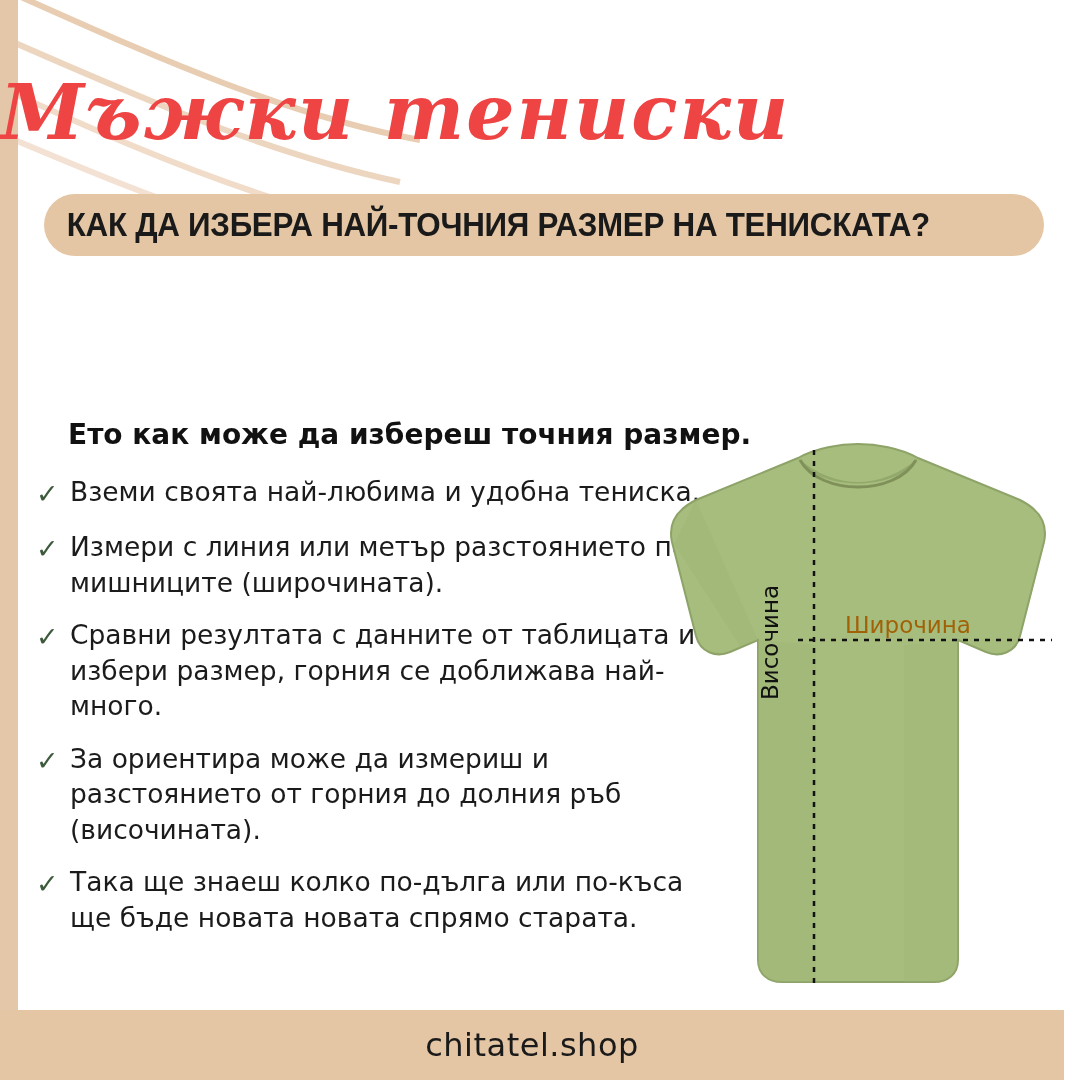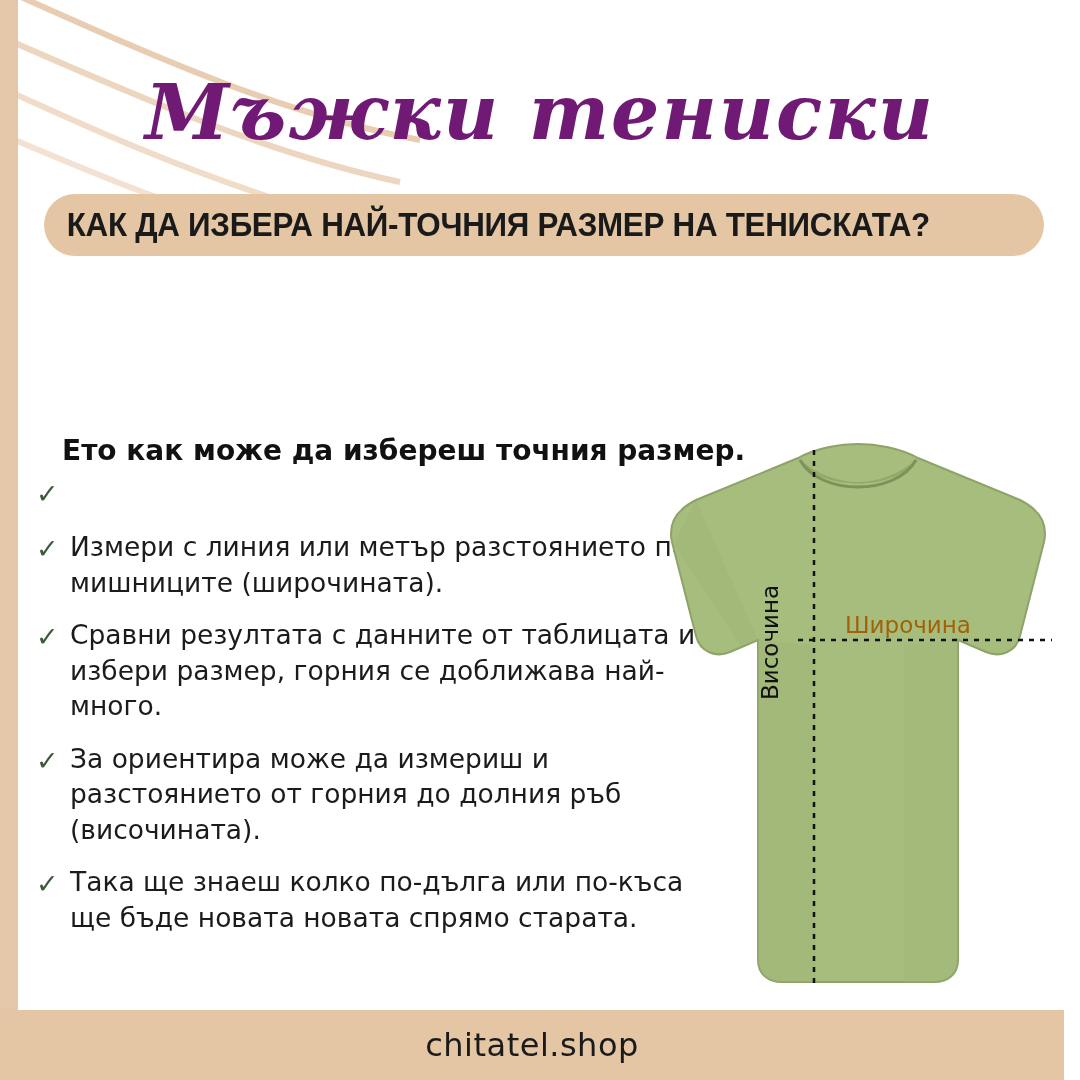--- a/index.html
+++ b/index.html
@@ -41,27 +41,26 @@
     height: 1010px;
     background: #e3c7a8;
   }
 
   
   .title {
     position: absolute;
     top: 68px;
     left: 0;
     width: 1080px;
-    text-align: center;
     font-family: "DejaVu Serif", serif;
     font-style: italic;
     font-weight: bold;
     font-size: 76px;
     letter-spacing: 2px;
-    color: #701a75;
+    color: #ef4444;
   }
 
   
   .subtitle-band {
     position: absolute;
     top: 194px;
     left: 44px;
     width: 1000px;
     height: 62px;
     background: #e4c6a4;
@@ -85,26 +84,25 @@
     top: 283px;
     left: 70px;
     width: 940px;
     font-size: 27.5px;
     line-height: 1.42;
     color: #1b1b1b;
   }
   .intro-bold {
     position: absolute;
     top: 418px;
-    left: 62px;
+    left: 68px;
     width: 700px;
     font-size: 28px;
     font-weight: bold;
     color: #111111;
-    margin-top: 16px;
   }
 
   
   .checklist {
     position: absolute;
     top: 474px;
     left: 36px;
     width: 690px;
   }
   .check-item {
@@ -193,20 +191,21 @@
 
   <div class="subtitle-band">
     <div class="subtitle-text">КАК ДА ИЗБЕРА НАЙ-ТОЧНИЯ РАЗМЕР НА ТЕНИСКАТА?</div>
   </div>
 
   <div class="intro-bold">Ето как може да избереш точния размер.</div>
 
   <div class="checklist">
     <div class="check-item">
       <div class="check-mark">✓</div>
+      <div class="check-text">Вземи своята най-любима и удобна тениска.</div>
     </div>
     <div class="check-item">
       <div class="check-mark">✓</div>
       <div class="check-text">Измери с линия или метър разстоянието под мишниците (широчината).</div>
     </div>
     <div class="check-item">
       <div class="check-mark">✓</div>
       <div class="check-text">Сравни резултата с данните от таблицата и избери размер, горния се доближава най-много.</div>
     </div>
     <div class="check-item">

